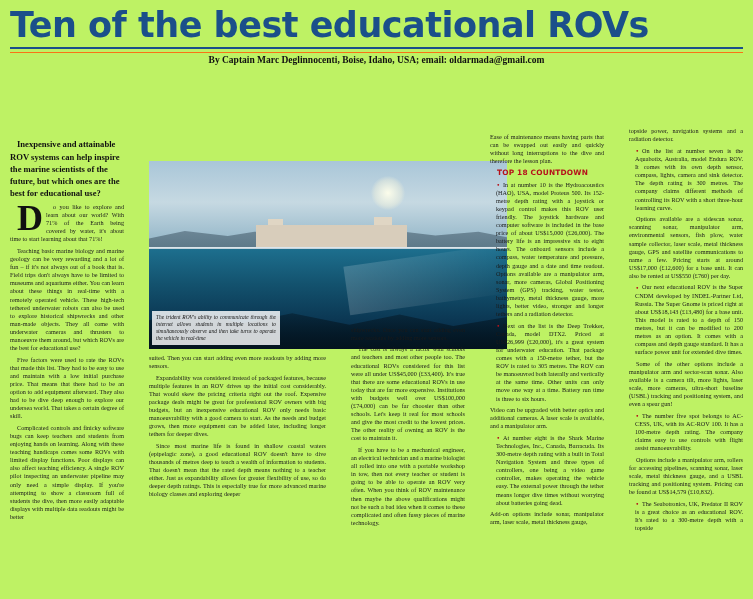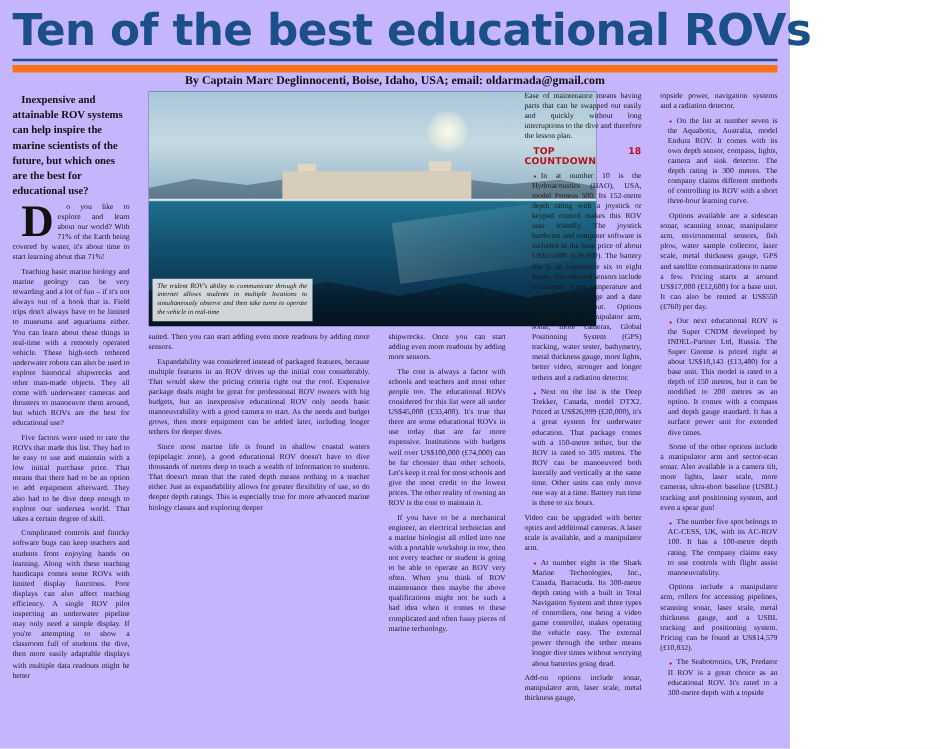--- a/index.html
+++ b/index.html
@@ -9,23 +9,23 @@
   }
   body {
     width: 753px;
     height: 599px;
     font-family: "Liberation Serif", serif;
     color: #1a1a1a;
     overflow: hidden;
   }
   .page {
     position: relative;
-    width: 632px;
+    width: 753px;
     height: 599px;
-    background: #c4b5fd;
+    background: #bef264;
     box-sizing: border-box;
     padding: 6px 10px 4px 10px;
   }
   
   .masthead {
     border-bottom: 2px solid #1b4f8a;
     padding-bottom: 2px;
     margin-bottom: 3px;
   }
   .headline {
@@ -38,28 +38,29 @@
     margin: 0 0 1px 0;
     white-space: nowrap;
   }
   .byline {
     font-family: "Liberation Serif", serif;
     font-size: 9.5px;
     font-weight: bold;
     text-align: center;
     color: #111;
     padding: 2px 0 3px 0;
-    border-top: 6px solid #f97316;
+    border-top: 1px solid #f97316;
   }
   
   .cols {
     position: relative;
     display: flex;
-    gap: 15px;
+    gap: 25px;
     height: 527px;
+    align-items: center;
   }
   .col {
     width: 177px;
     font-size: 6.2px;
     line-height: 8.1px;
     text-align: justify;
     color: #1a1a1a;
     position: relative;
   }
   .col p {

